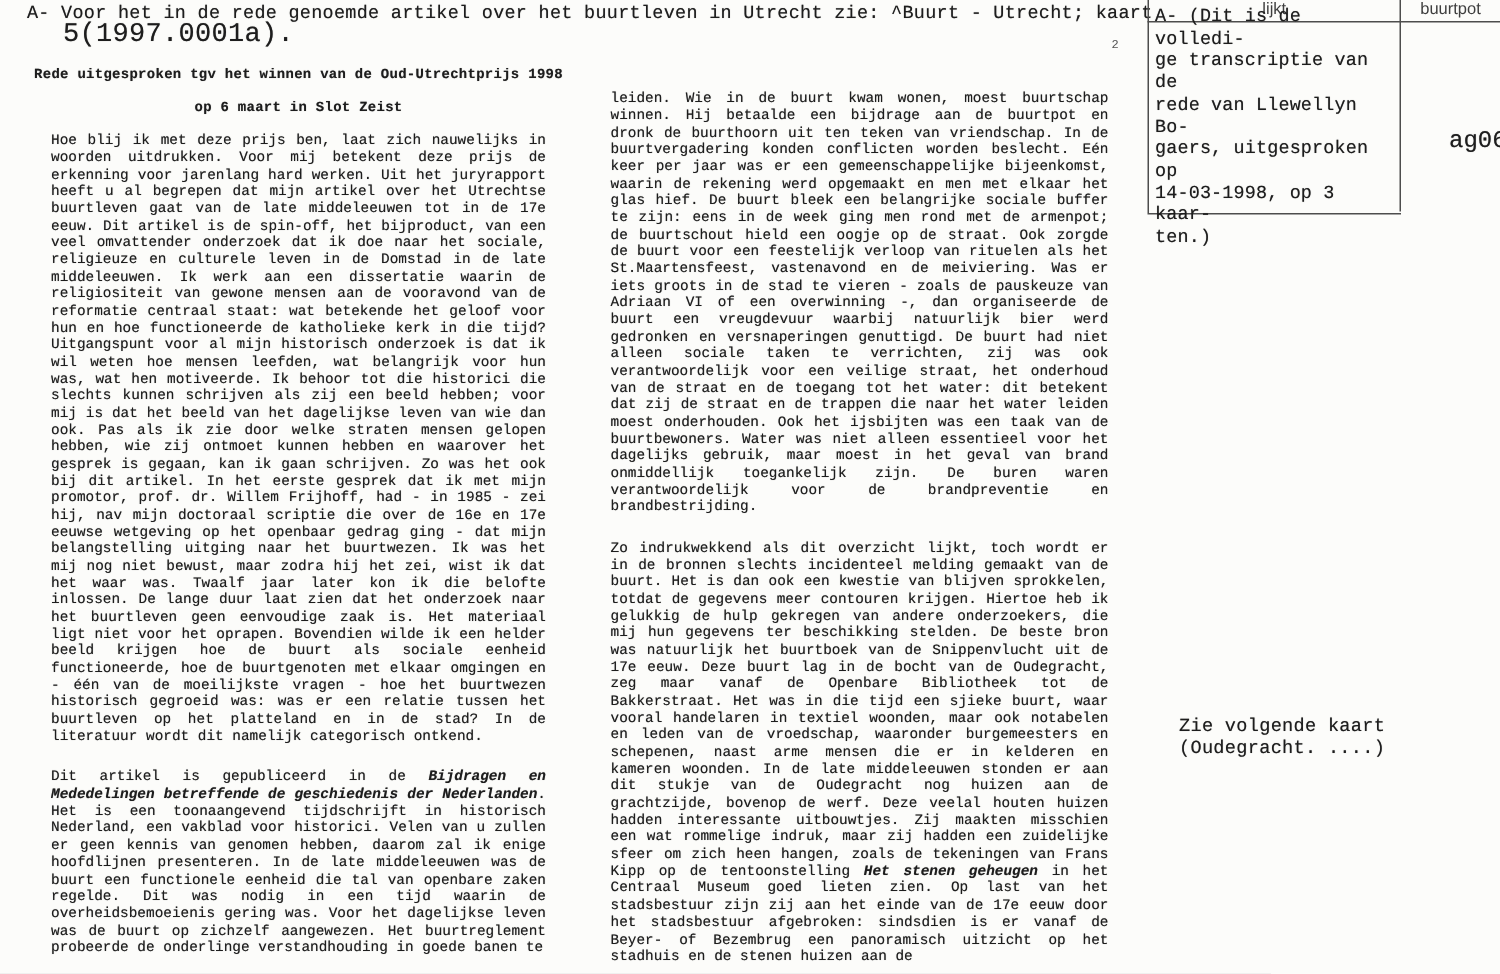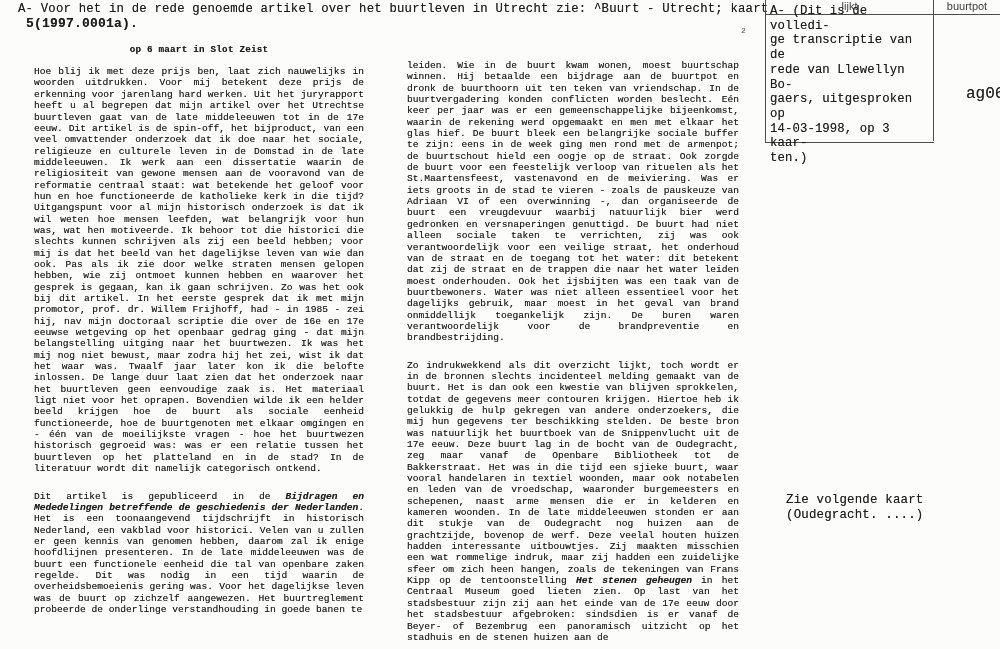--- a/index.html
+++ b/index.html
@@ -9,21 +9,21 @@
     background:#fcfcfa;
     overflow:hidden;
     font-family:"Liberation Mono","DejaVu Sans Mono",monospace;
     color:#1d1d1d;
   }
   .tw{ text-shadow:0 0 0.5px rgba(20,20,20,0.55); }
 
   
   .doc-header{position:absolute;left:18px;top:3px;width:745px;}
   .doc-header .h1{font-size:12.3px;line-height:13.5px;letter-spacing:0.2px;font-weight:500;white-space:nowrap;}
-  .doc-header .h2{font-size:13px;line-height:13.5px;letter-spacing:0.2px;font-weight:700;margin-left:8px;}
+  .doc-header .h2{font-size:18px;line-height:13.5px;letter-spacing:0.2px;font-weight:400;margin-left:24px;}
 
   .pagenum{position:absolute;left:741px;top:26px;font-size:8px;color:#555;}
 
   
   .col{position:absolute;top:44px;font-size:9.6px;line-height:11.35px;}
   .col-left{left:18px;width:362px;}
   .col-right{left:391px;width:364px;}
   .col p{margin:16px;text-align:justify;}
   .col .title{text-align:center;font-weight:bold;font-size:9.3px;letter-spacing:0.2px;margin:0;}
   .col .title + .title{margin-top:10.6px;}
@@ -45,38 +45,39 @@
   }
   .sb-colhead.c1{left:766px;width:167px;}
   .sb-colhead.c2{left:934px;width:66px;}
   .sb-note{
     position:absolute;left:770px;top:4px;width:164px;
     font-size:12.3px;line-height:14.7px;letter-spacing:0.1px;
     white-space:pre-line;font-weight:500;
   }
   .sb-code{position:absolute;left:966px;top:85px;font-size:16px;font-weight:400;}
   .sb-bottom-note{
-    position:absolute;left:786px;top:493px;
+    position:absolute;left:786px;top:477px;
     font-size:12.4px;line-height:15.3px;letter-spacing:0.2px;
     white-space:pre-line;font-weight:500;
   }
 </style>
 </head>
 <body>
 
 <div id="page">
 
   <div class="doc-header tw">
     <div class="h1">A- Voor het in de rede genoemde artikel over het buurtleven in Utrecht zie: ^Buurt - Utrecht; kaart</div>
     <div class="h2">5(1997.0001a).</div>
   </div>
 
   <div class="pagenum">2</div>
 
   <div class="col col-left tw">
+    <p class="title">Rede uitgesproken tgv het winnen van de Oud-Utrechtprijs 1998</p>
     <p class="title">op 6 maart in Slot Zeist</p>
     <p class="body-first">Hoe blij ik met deze prijs ben, laat zich nauwelijks in woorden uitdrukken. Voor mij betekent deze prijs de erkenning voor jarenlang hard werken. Uit het juryrapport heeft u al begrepen dat mijn artikel over het Utrechtse buurtleven gaat van de late middeleeuwen tot in de 17e eeuw. Dit artikel is de spin-off, het bijproduct, van een veel omvattender onderzoek dat ik doe naar het sociale, religieuze en culturele leven in de Domstad in de late middeleeuwen. Ik werk aan een dissertatie waarin de religiositeit van gewone mensen aan de vooravond van de reformatie centraal staat: wat betekende het geloof voor hun en hoe functioneerde de katholieke kerk in die tijd? Uitgangspunt voor al mijn historisch onderzoek is dat ik wil weten hoe mensen leefden, wat belangrijk voor hun was, wat hen motiveerde. Ik behoor tot die historici die slechts kunnen schrijven als zij een beeld hebben; voor mij is dat het beeld van het dagelijkse leven van wie dan ook. Pas als ik zie door welke straten mensen gelopen hebben, wie zij ontmoet kunnen hebben en waarover het gesprek is gegaan, kan ik gaan schrijven. Zo was het ook bij dit artikel. In het eerste gesprek dat ik met mijn promotor, prof. dr. Willem Frijhoff, had - in 1985 - zei hij, nav mijn doctoraal scriptie die over de 16e en 17e eeuwse wetgeving op het openbaar gedrag ging - dat mijn belangstelling uitging naar het buurtwezen. Ik was het mij nog niet bewust, maar zodra hij het zei, wist ik dat het waar was. Twaalf jaar later kon ik die belofte inlossen. De lange duur laat zien dat het onderzoek naar het buurtleven geen eenvoudige zaak is. Het materiaal ligt niet voor het oprapen. Bovendien wilde ik een helder beeld krijgen hoe de buurt als sociale eenheid functioneerde, hoe de buurtgenoten met elkaar omgingen en - één van de moeilijkste vragen - hoe het buurtwezen historisch gegroeid was: was er een relatie tussen het buurtleven op het platteland en in de stad? In de literatuur wordt dit namelijk categorisch ontkend.</p>
     <p class="body-next"><span>Dit artikel is gepubliceerd in de </span><span class="ital">Bijdragen en Mededelingen betreffende de geschiedenis der Nederlanden</span><span>. Het is een toonaangevend tijdschrijft in historisch Nederland, een vakblad voor historici. Velen van u zullen er geen kennis van genomen hebben, daarom zal ik enige hoofdlijnen presenteren. In de late middeleeuwen was de buurt een functionele eenheid die tal van openbare zaken regelde. Dit was nodig in een tijd waarin de overheidsbemoeienis gering was. Voor het dagelijkse leven was de buurt op zichzelf aangewezen. Het buurtreglement probeerde de onderlinge verstandhouding in goede banen te</span></p>
   </div>
 
   <div class="col col-right tw">
     <p>leiden. Wie in de buurt kwam wonen, moest buurtschap winnen. Hij betaalde een bijdrage aan de buurtpot en dronk de buurthoorn uit ten teken van vriendschap. In de buurtvergadering konden conflicten worden beslecht. Eén keer per jaar was er een gemeenschappelijke bijeenkomst, waarin de rekening werd opgemaakt en men met elkaar het glas hief. De buurt bleek een belangrijke sociale buffer te zijn: eens in de week ging men rond met de armenpot; de buurtschout hield een oogje op de straat. Ook zorgde de buurt voor een feestelijk verloop van rituelen als het St.Maartensfeest, vastenavond en de meiviering. Was er iets groots in de stad te vieren - zoals de pauskeuze van Adriaan VI of een overwinning -, dan organiseerde de buurt een vreugdevuur waarbij natuurlijk bier werd gedronken en versnaperingen genuttigd. De buurt had niet alleen sociale taken te verrichten, zij was ook verantwoordelijk voor een veilige straat, het onderhoud van de straat en de toegang tot het water: dit betekent dat zij de straat en de trappen die naar het water leiden moest onderhouden. Ook het ijsbijten was een taak van de buurtbewoners. Water was niet alleen essentieel voor het dagelijks gebruik, maar moest in het geval van brand onmiddellijk toegankelijk zijn. De buren waren verantwoordelijk voor de brandpreventie en brandbestrijding.</p>
     <p class="body-next"><span>Zo indrukwekkend als dit overzicht lijkt, toch wordt er in de bronnen slechts incidenteel melding gemaakt van de buurt. Het is dan ook een kwestie van blijven sprokkelen, totdat de gegevens meer contouren krijgen. Hiertoe heb ik gelukkig de hulp gekregen van andere onderzoekers, die mij hun gegevens ter beschikking stelden. De beste bron was natuurlijk het buurtboek van de Snippenvlucht uit de 17e eeuw. Deze buurt lag in de bocht van de Oudegracht, zeg maar vanaf de Openbare Bibliotheek tot de Bakkerstraat. Het was in die tijd een sjieke buurt, waar vooral handelaren in textiel woonden, maar ook notabelen en leden van de vroedschap, waaronder burgemeesters en schepenen, naast arme mensen die er in kelderen en kameren woonden. In de late middeleeuwen stonden er aan dit stukje van de Oudegracht nog huizen aan de grachtzijde, bovenop de werf. Deze veelal houten huizen hadden interessante uitbouwtjes. Zij maakten misschien een wat rommelige indruk, maar zij hadden een zuidelijke sfeer om zich heen hangen, zoals de tekeningen van Frans Kipp op de tentoonstelling </span><span class="ital">Het stenen geheugen</span><span> in het Centraal Museum goed lieten zien. Op last van het stadsbestuur zijn zij aan het einde van de 17e eeuw door het stadsbestuur afgebroken: sindsdien is er vanaf de Beyer- of Bezembrug een panoramisch uitzicht op het stadhuis en de stenen huizen aan de</span></p>
   </div>
 

